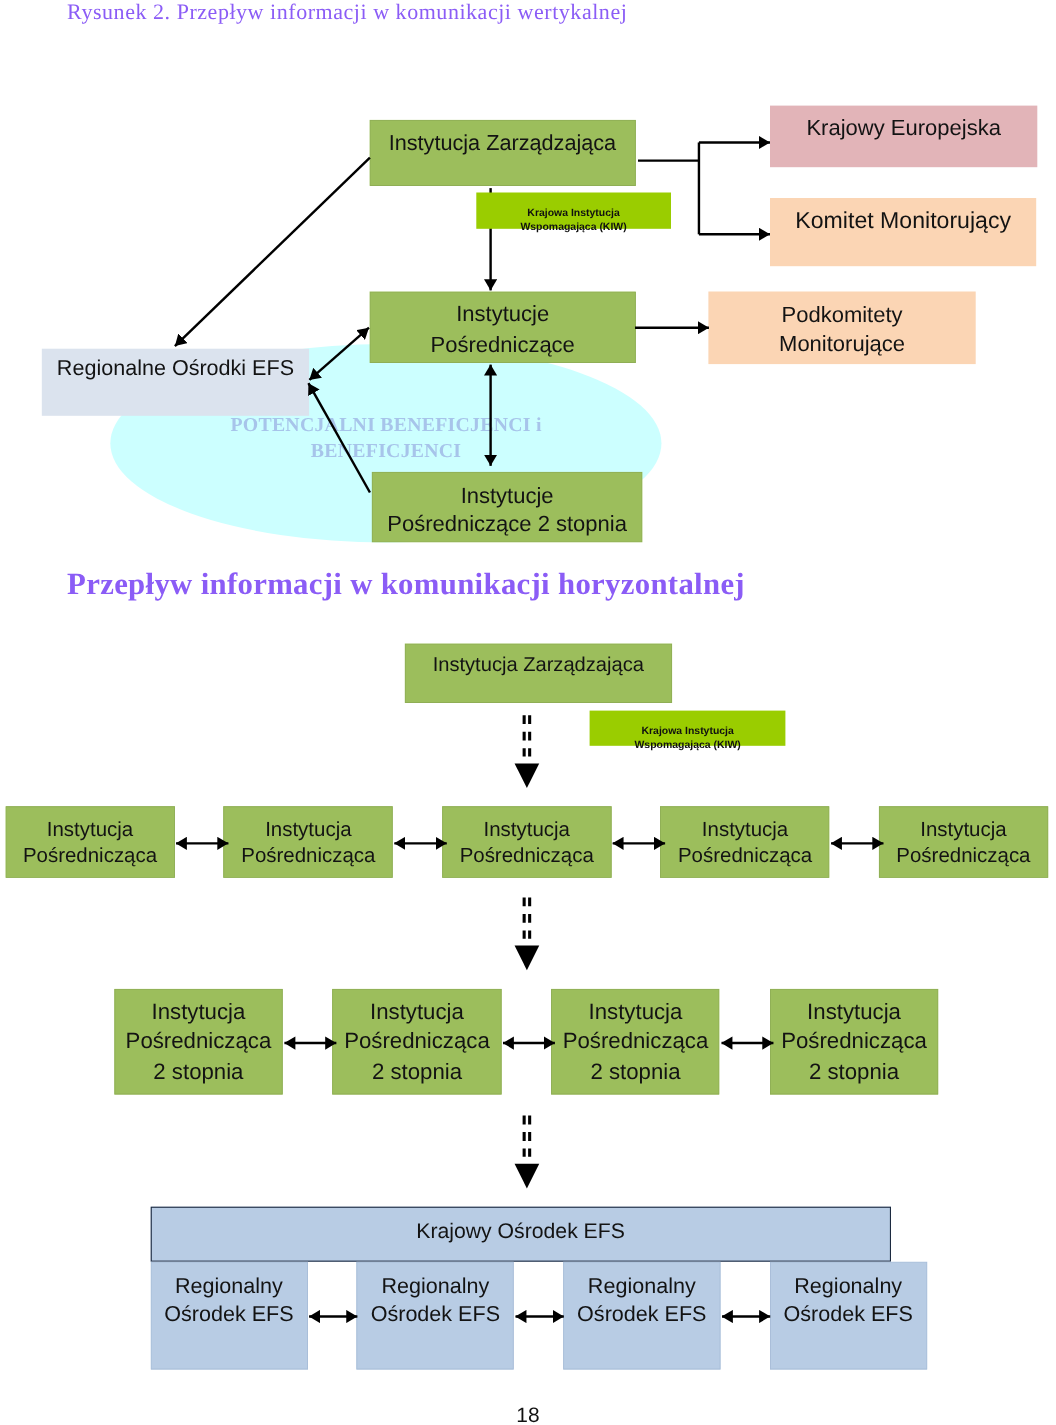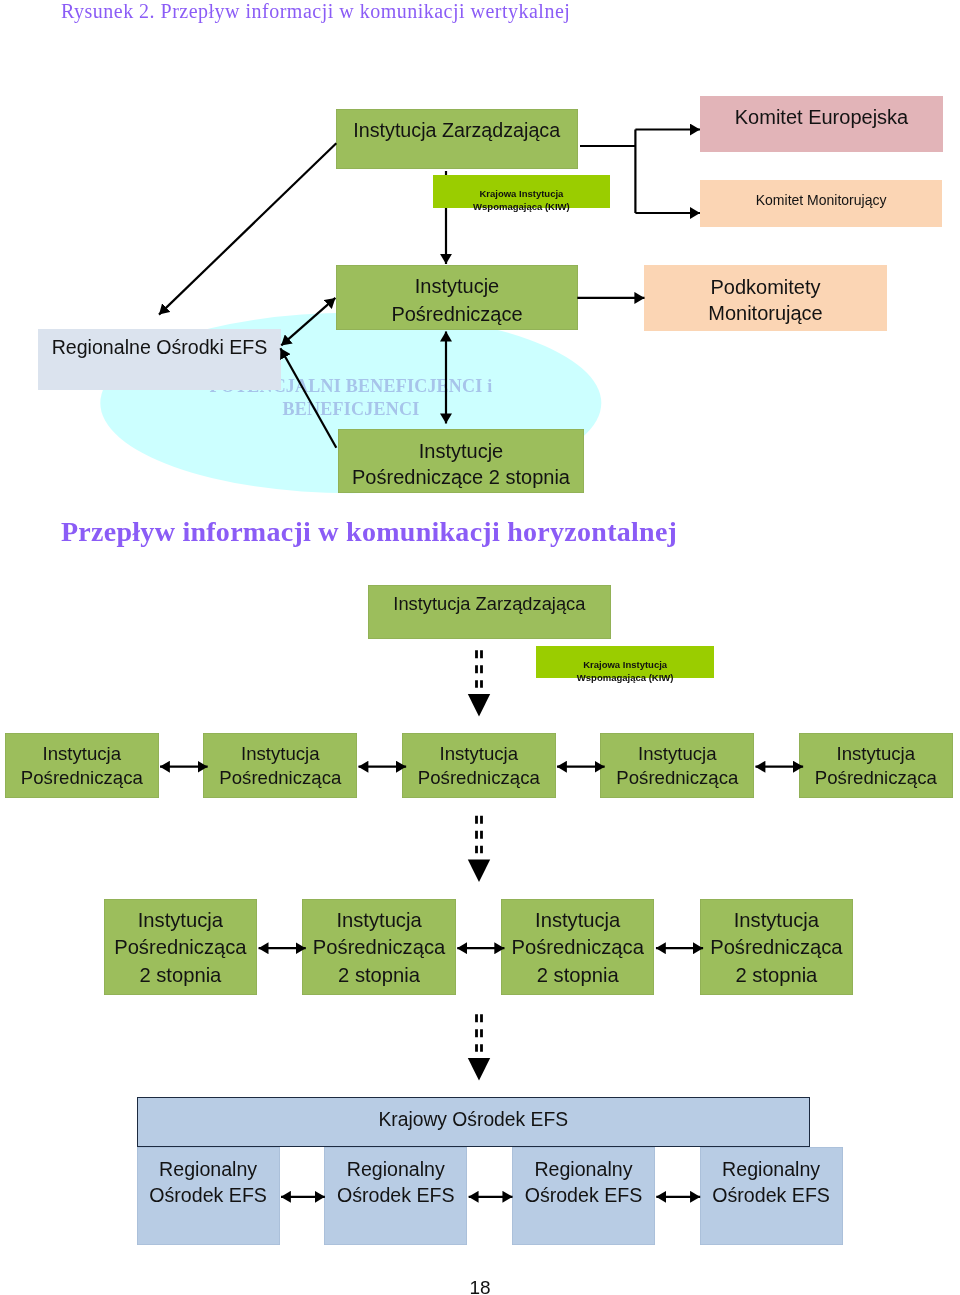--- a/index.html
+++ b/index.html
@@ -36,31 +36,31 @@
 <div id="pagenum">18</div>
 
 <div id="benef">POTENCJALNI BENEFICJENCI i
 BENEFICJENCI</div>
 
 <div class="box gbox" style="left:336px;top:109.2px;width:241.5px;height:60.3px;background:#9cbe5c;padding-top:9.3px;font-size:19.7px;line-height:25.6px;">Instytucja Zarządzająca</div>
 
 <div class="box kiwbox" style="left:433px;top:174.9px;width:176.8px;height:32.9px;background:#9acd00;z-index:12;">Krajowa Instytucja
 Wspomagająca (KIW)</div>
 
-<div class="box" style="left:700px;top:96.3px;width:243px;height:55.6px;background:#e2b4b8;padding-top:8.1px;">Komitet Europejska</div>
+<div class="box" style="left:700px;top:96.3px;width:243px;height:55.6px;background:#e2b4b8;padding-top:8.1px;">Krajowy Europejska</div>
 
-<div class="box" style="left:700px;top:179.7px;width:242.2px;height:47px;background:#fbd5b4;padding-top:7.5px;font-size:14px;line-height:27.3px;">Komitet Monitorujący</div>
+<div class="box" style="left:700px;top:179.7px;width:242.2px;height:62px;background:#fbd5b4;padding-top:7.5px;font-size:21px;line-height:27.3px;">Komitet Monitorujący</div>
 
 <div class="box gbox" style="left:336px;top:265.2px;width:242px;height:64.5px;background:#9cbe5c;padding-top:8.3px;line-height:27.2px;">Instytucje
 Pośredniczące</div>
 
 <div class="box" style="left:644px;top:265px;width:243px;height:66px;background:#fbd5b4;padding-top:8.9px;line-height:26.2px;font-size:20px;">Podkomitety
 Monitorujące</div>
 
-<div class="box" style="left:38px;top:317px;width:243px;height:61px;background:#dbe3ee;padding-top:6.1px;font-size:19.6px;line-height:25.5px;margin-top:12px;">Regionalne Ośrodki EFS</div>
+<div class="box" style="left:38px;top:317px;width:243px;height:61px;background:#dbe3ee;padding-top:6.1px;font-size:19.6px;line-height:25.5px;">Regionalne Ośrodki EFS</div>
 
 <div class="box gbox" style="left:338px;top:428.6px;width:246px;height:64.2px;background:#9cbe5c;padding-top:10.2px;line-height:25.9px;">Instytucje
 Pośredniczące 2 stopnia</div>
 
 <div class="box gbox" style="left:368px;top:584.6px;width:242.7px;height:54.2px;background:#9cbe5c;padding-top:7.6px;font-size:18.3px;line-height:23.8px;">Instytucja Zarządzająca</div>
 
 <div class="box kiwbox" style="left:536.3px;top:645.6px;width:177.7px;height:32.2px;background:#9acd00;z-index:12;">Krajowa Instytucja
 Wspomagająca (KIW)</div>
 
 <div id="ip-row">

